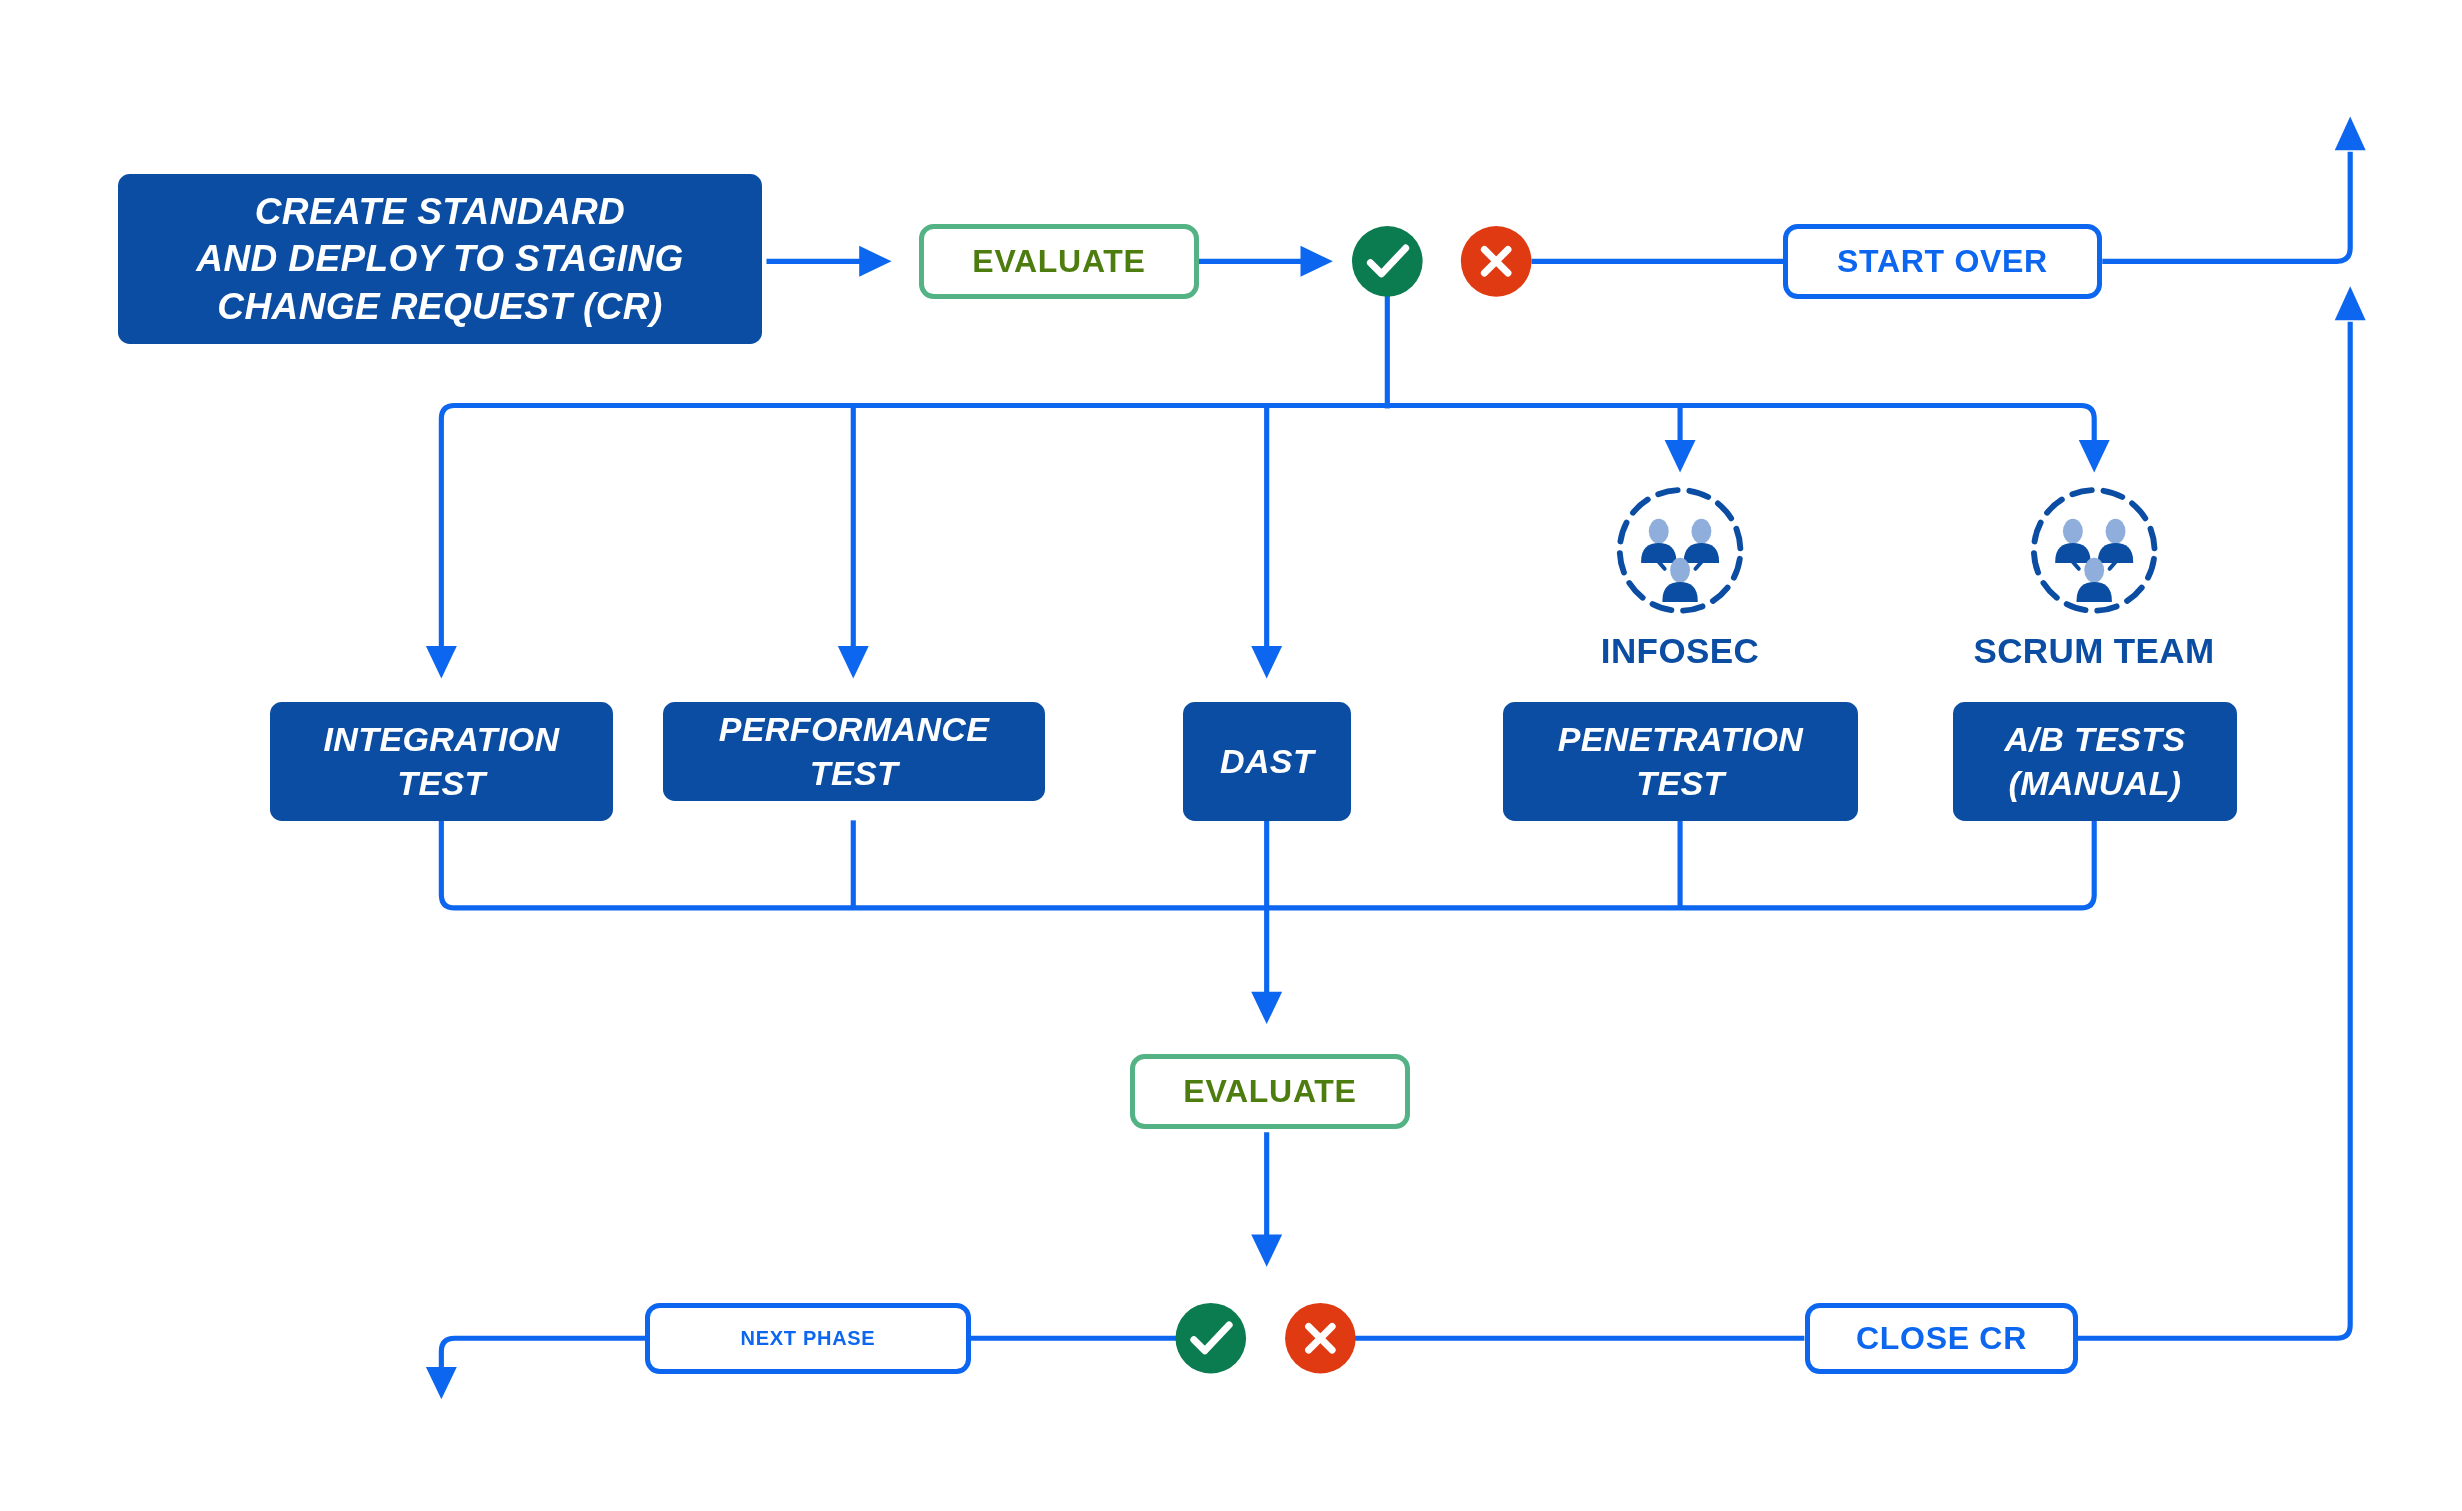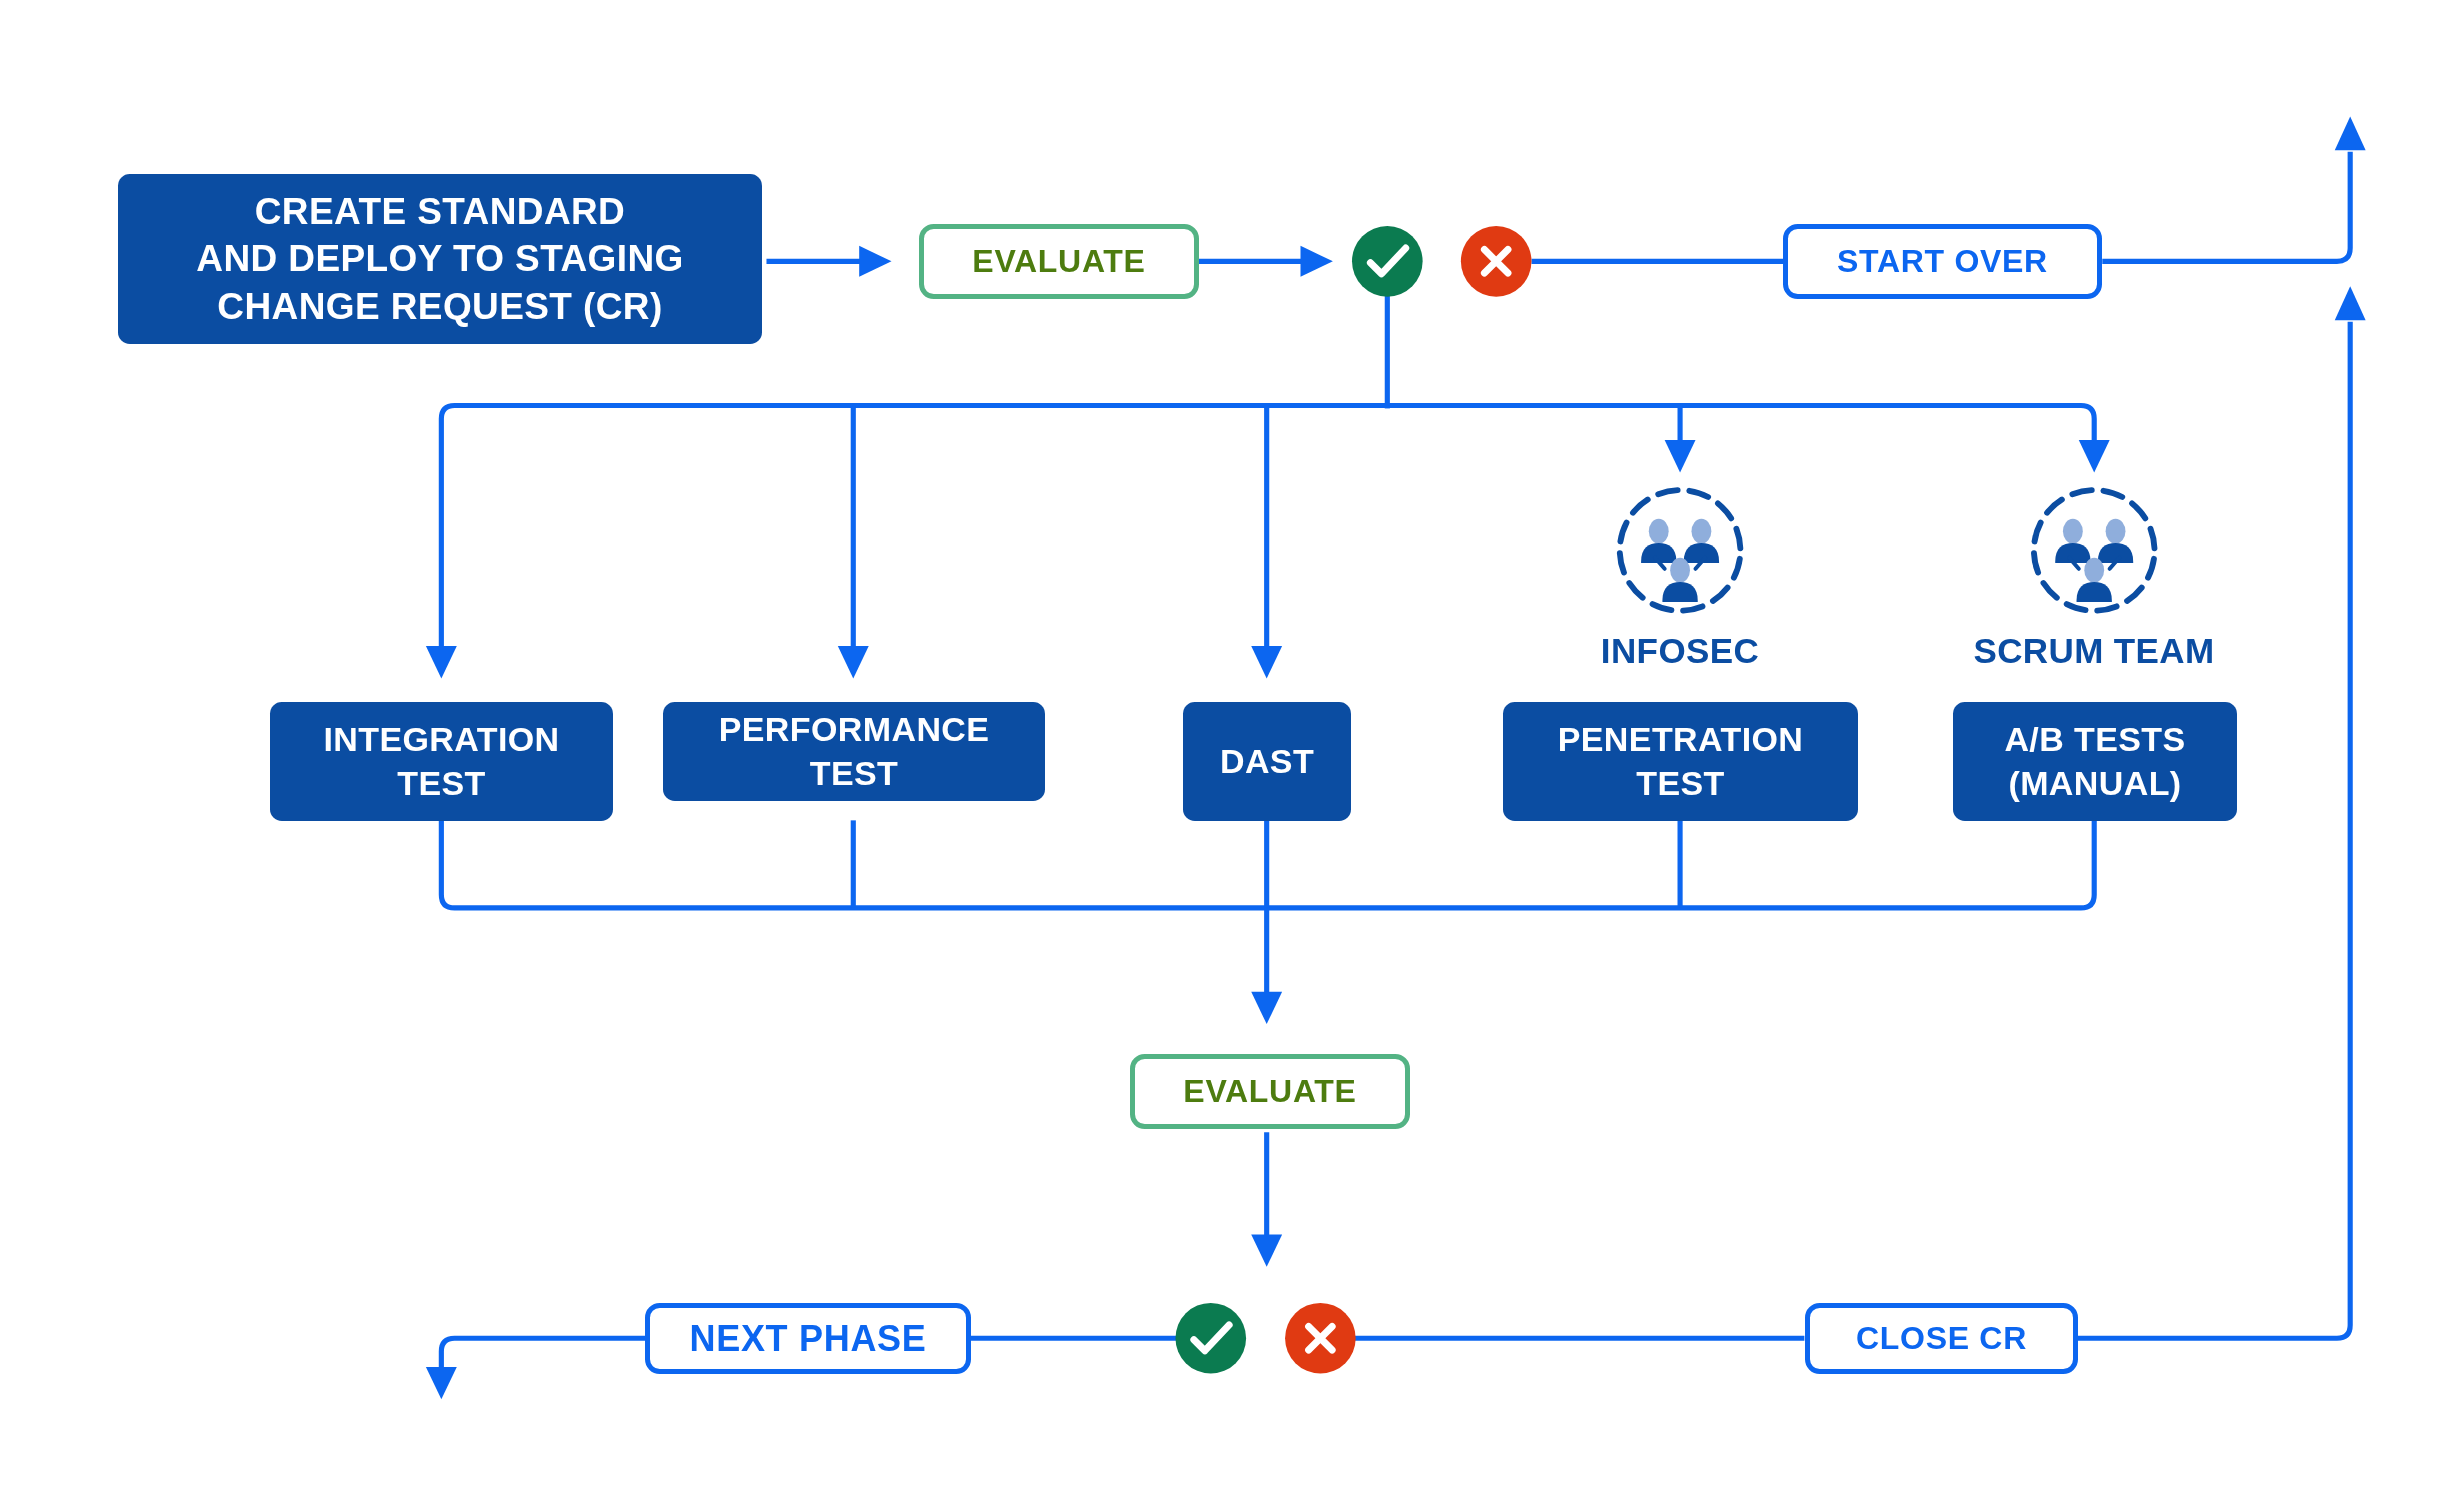--- a/index.html
+++ b/index.html
@@ -18,20 +18,21 @@
     color: #ffffff;
     border-radius: 11.8px;
     display: flex;
     flex-direction: column;
     align-items: center;
     justify-content: center;
     font-weight: bold;
     text-align: center;
     letter-spacing: 0.4px;
     line-height: 1.28;
+    font-style: italic;
   }
   .box-outline {
     position: absolute;
     background: #ffffff;
     border-style: solid;
     border-width: 5.1px;
     border-radius: 14.7px;
     display: flex;
     align-items: center;
     justify-content: center;
@@ -174,21 +175,21 @@
   </div>
   <div class="box-solid" style="left:1953px; top:702px; width:284px; height:119px; font-size:34px;">
     <span class="ln">A/B TESTS</span>
     <span class="ln">(MANUAL)</span>
   </div>
 
   <div class="box-outline outline-green" style="left:1130px; top:1054px; width:280px; height:75px; font-size:32px;">
     <span>EVALUATE</span>
   </div>
 
-  <div class="box-outline outline-blue" style="left:645px; top:1303px; width:326px; height:71px; font-size:36px;">
+  <div class="box-outline outline-blue" style="left:645px; top:1303px; width:326px; height:71px; font-size:20px;">
     <span>NEXT PHASE</span>
   </div>
 
   <div class="box-outline outline-blue" style="left:1805px; top:1303px; width:273px; height:71px; font-size:32px;">
     <span>CLOSE CR</span>
   </div>
 
 </div>
 
 

